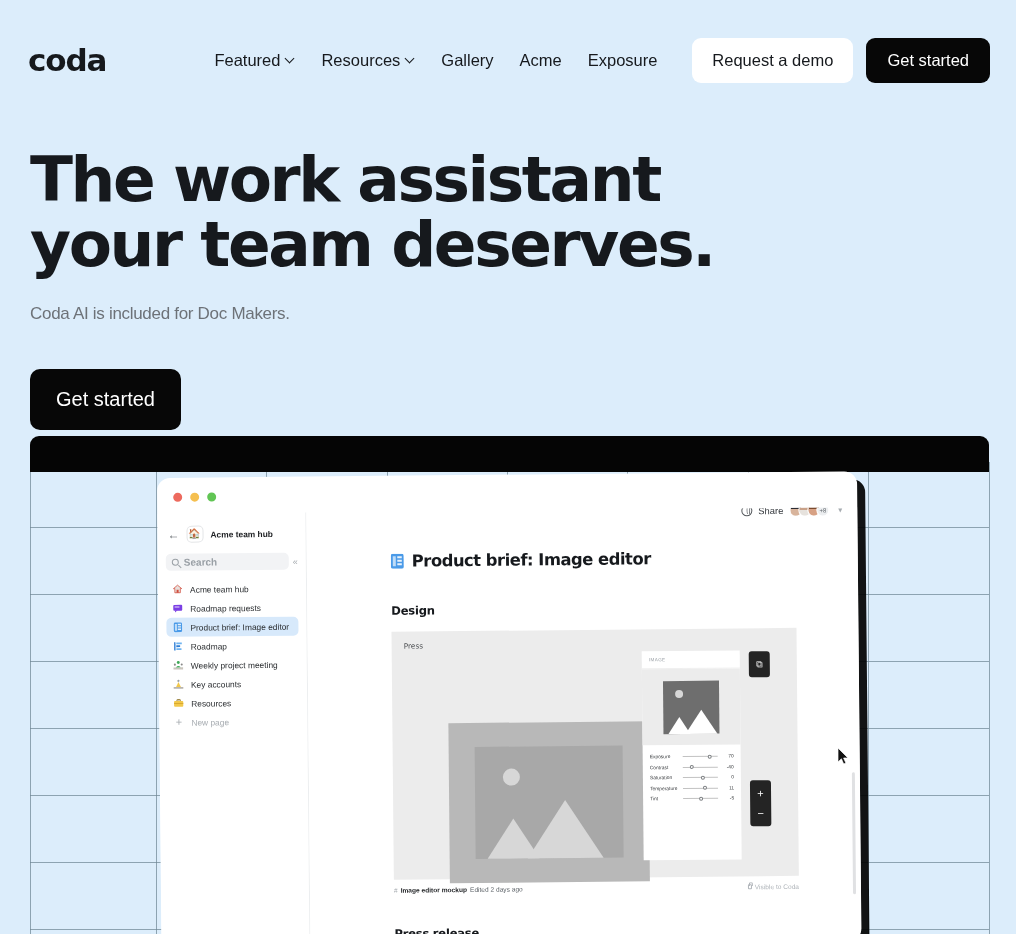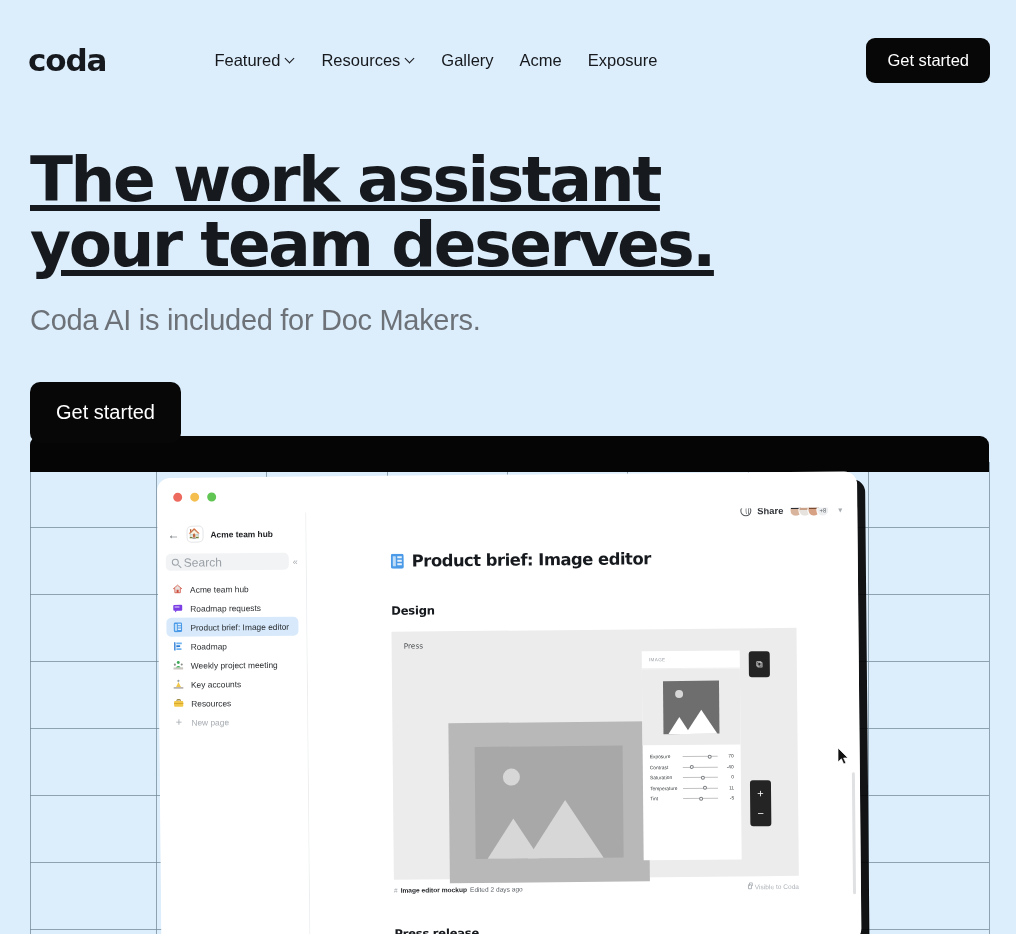--- a/index.html
+++ b/index.html
@@ -58,24 +58,24 @@
     background: #070707; color: #fff; border: none; border-radius: 9px;
     font-size: 16.5px; padding: 13px 21px; cursor: pointer;
     font-family: "Liberation Sans", sans-serif; white-space: nowrap;
   }
 
   
   #hero { position: absolute; left: 30px; top: 148px; width: 780px; z-index: 20; }
   #hero-title {
     font-family: "DejaVu Sans", sans-serif;
     font-size: 63px; font-weight: 700; line-height: 1.03;
-    letter-spacing: -2.4px; color: #16191d; max-width: 720px; text-decoration: underline;
+    letter-spacing: -2.4px; color: #16191d; max-width: 720px;
   }
   #hero-sub {
-    margin-top: 26px; font-size: 29px; color: #6d7278; letter-spacing: -.3px;
+    margin-top: 26px; font-size: 17px; color: #6d7278; letter-spacing: -.3px;
   }
   #hero-cta {
     margin-top: 45px; display: inline-block;
     background: #070707; color: #fff; border: none; border-radius: 10px;
     font-size: 20px; padding: 19px 26px; cursor: pointer;
     font-family: "Liberation Sans", sans-serif;
   }
 
   
   #device-bar {
@@ -110,42 +110,42 @@
     background: #fff;
   }
   #hub-name { font-size: 8.4px; font-weight: 700; color: #1d1f22; }
   #search-row { display: flex; align-items: center; gap: 4px; margin-top: 11px; }
   #search-box {
     flex: 1; height: 17px; background: #f2f3f5; border-radius: 5px;
     display: flex; align-items: center; gap: 5px; padding: 0 6px; cursor: text;
   }
   .mag { width: 7px; height: 7px; border: 1.1px solid #9aa0a6; border-radius: 50%; position: relative; flex: none;}
   .mag::after { content:''; position:absolute; right:-3px; bottom:-2.5px; width:3.5px; height:1.1px; background:#9aa0a6; transform: rotate(45deg);}
-  #search-ph { font-size: 12px; color: #9aa0a6; }
+  #search-ph { font-size: 10px; color: #9aa0a6; font-weight: bold; }
   #collapse { font-size: 9px; color: #a7acb1; cursor: pointer; }
   #page-list { margin-top: 9px; }
   .page-item {
     display: flex; align-items: center; gap: 7px;
     padding: 4px 6px; border-radius: 5px; cursor: pointer;
     font-size: 8.4px; color: #2b2e31;
   }
   .page-item.active { background: #d7e9fb; }
   .page-item.muted { color: #a7acb1; }
   .pg-ico { width: 11px; height: 11px; flex: none; display:block; }
   .plus-ico { width: 11px; text-align:center; color:#a7acb1; font-size: 11px; line-height: 11px;}
 
   
   #doc-area { position: absolute; left: 149px; top: 36px; right: 0; bottom: 0; background: #fff; overflow: hidden;}
   #share-row {
     position: absolute; right: 15px; top: -4px;
     display: flex; align-items: center; gap: 6px;
   }
   .globe { width: 11px; height: 11px; border-radius: 50%; border: 1.3px solid #54585c; position: relative; flex:none;}
   .globe::after{content:'';position:absolute;left:3.7px;top:-0.1px;width:2px;height:8.4px;border-radius:50%;border:1.1px solid #54585c;border-top:none;border-bottom:none;}
-  #share-label { font-size: 9.4px; color: #31353a; font-weight: 700; cursor: pointer;}
+  #share-label { font-size: 9.4px; color: #31353a; font-weight: 400; cursor: pointer;}
   #avatars { display: flex; align-items: center; }
   .av { width: 13px; height: 13px; border-radius: 50%; border: 1.4px solid #fff; margin-left: -4px; background: #c7a089;}
   .av:first-child{margin-left:0;}
   .av.a1{background:linear-gradient(#2c2c33 36%, #d8b49c 36%);}
   .av.a2{background:linear-gradient(#c9a289 44%, #e6e2dd 44%);}
   .av.a3{background:linear-gradient(#7a4a2e 40%, #d7a184 40%);}
   #av-more{
     width: 13px; height: 13px; border-radius: 50%; background: #eceef0;
     margin-left: -4px; border: 1.4px solid #fff; font-size: 6px; color: #5d6368;
     display: flex; align-items: center; justify-content: center;
@@ -251,20 +251,21 @@
         <span>Gallery</span>
       </div>
       <div class="nav-link">
         <span>Acme</span>
       </div>
       <div class="nav-link">
         <span>Exposure</span>
       </div>
     </div>
   <div id="nav-actions">
+    <button class="btn-demo">Request a demo</button>
     <button class="btn-dark">Get started</button>
   </div>
 </div>
 
 <div id="hero">
   <h1 id="hero-title">The work assistant your team deserves.</h1>
   <p id="hero-sub">Coda AI is included for Doc Makers.</p>
   <button id="hero-cta">Get started</button>
 </div>
 

